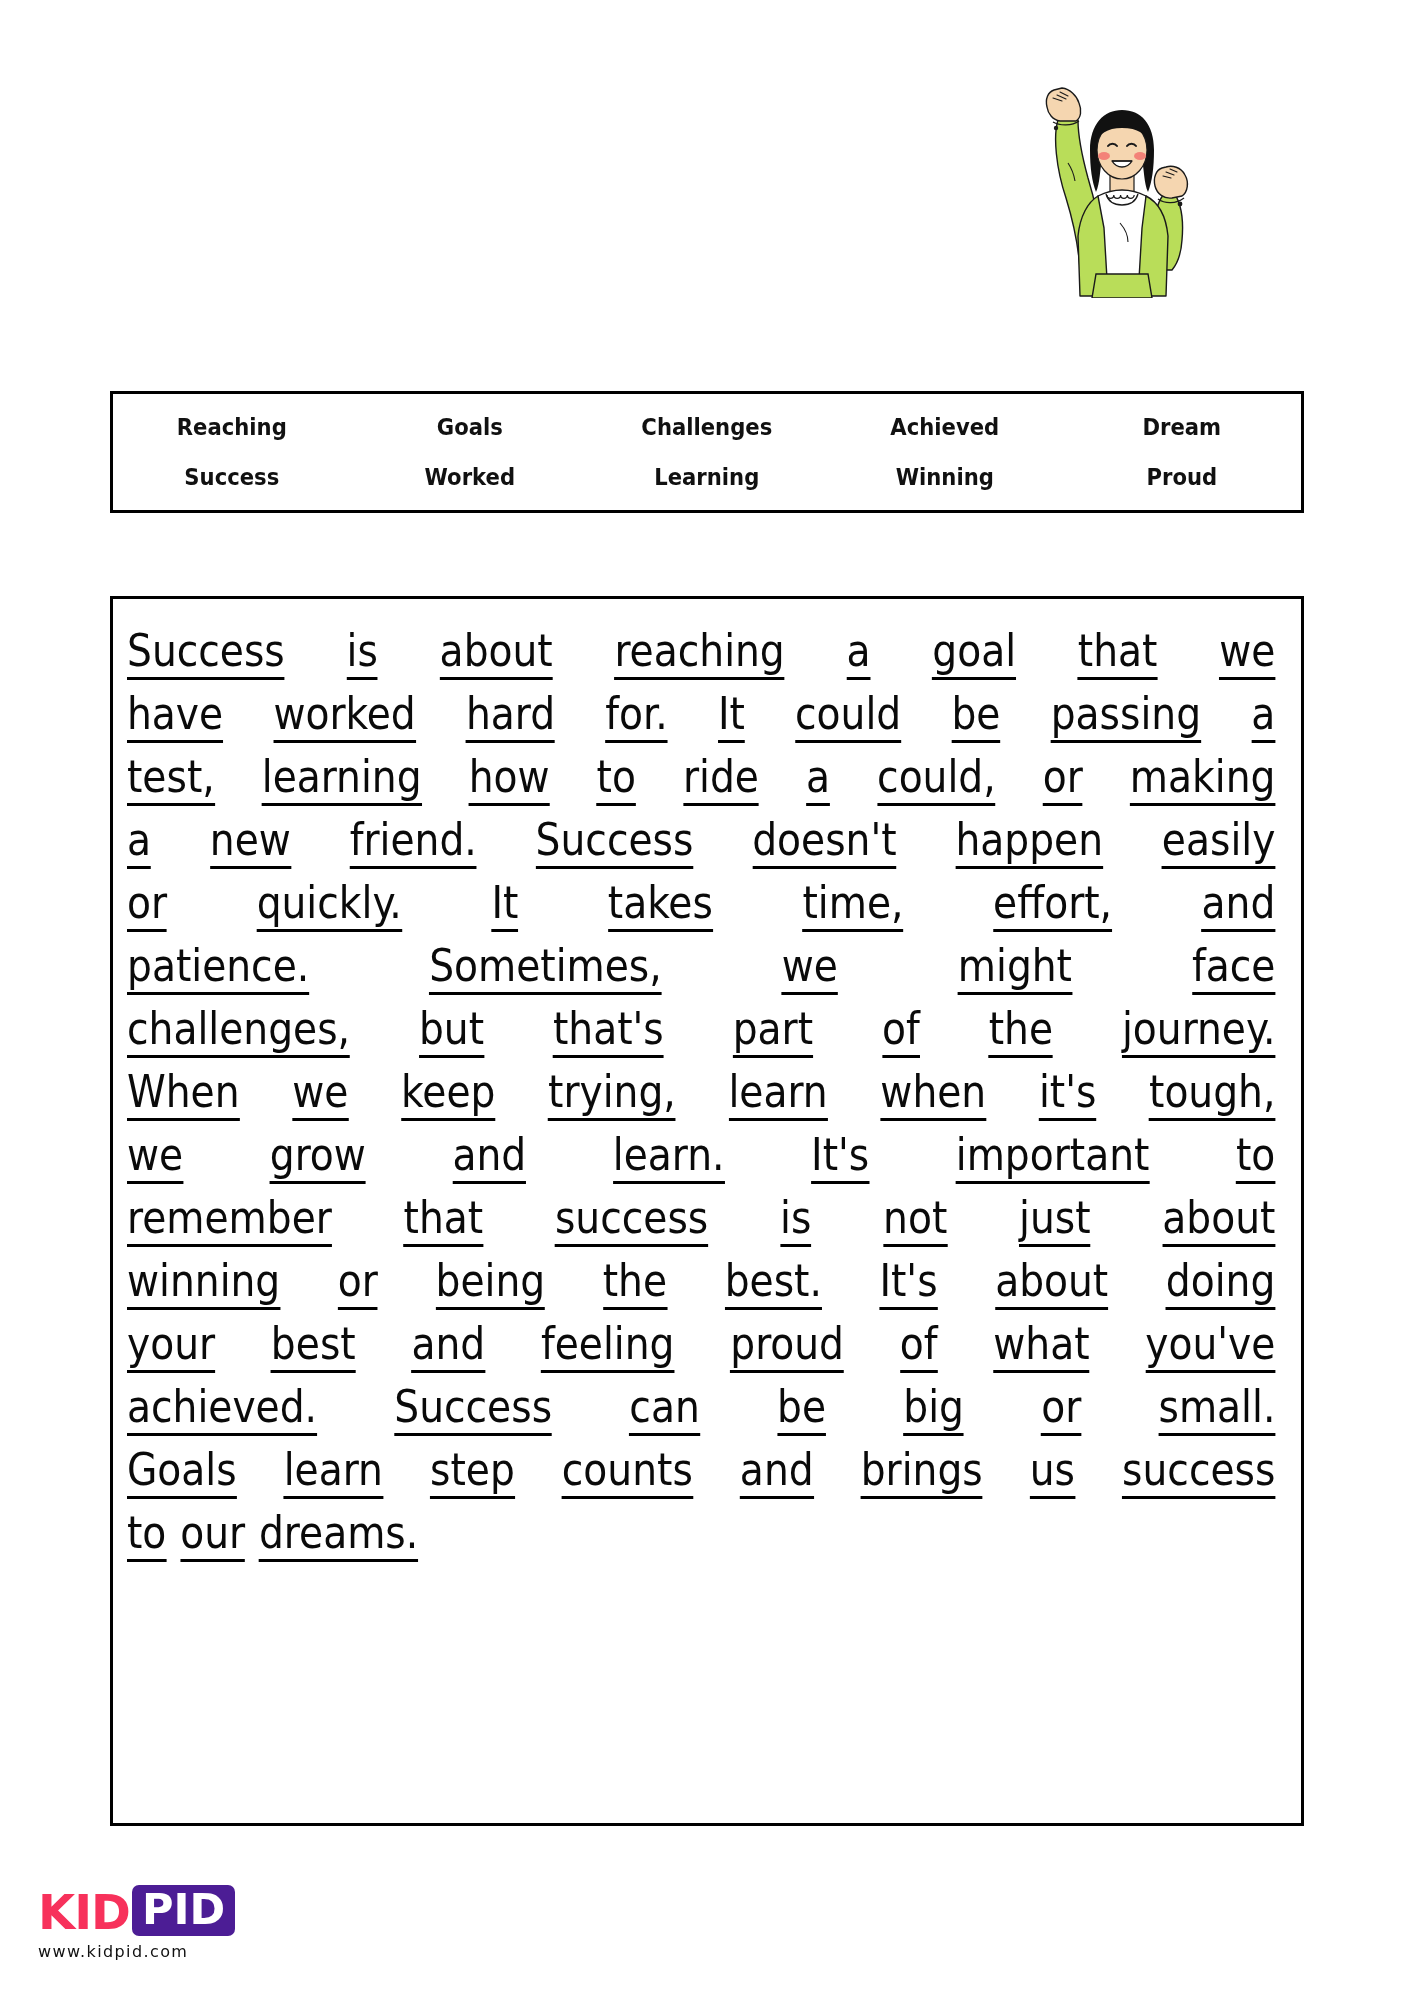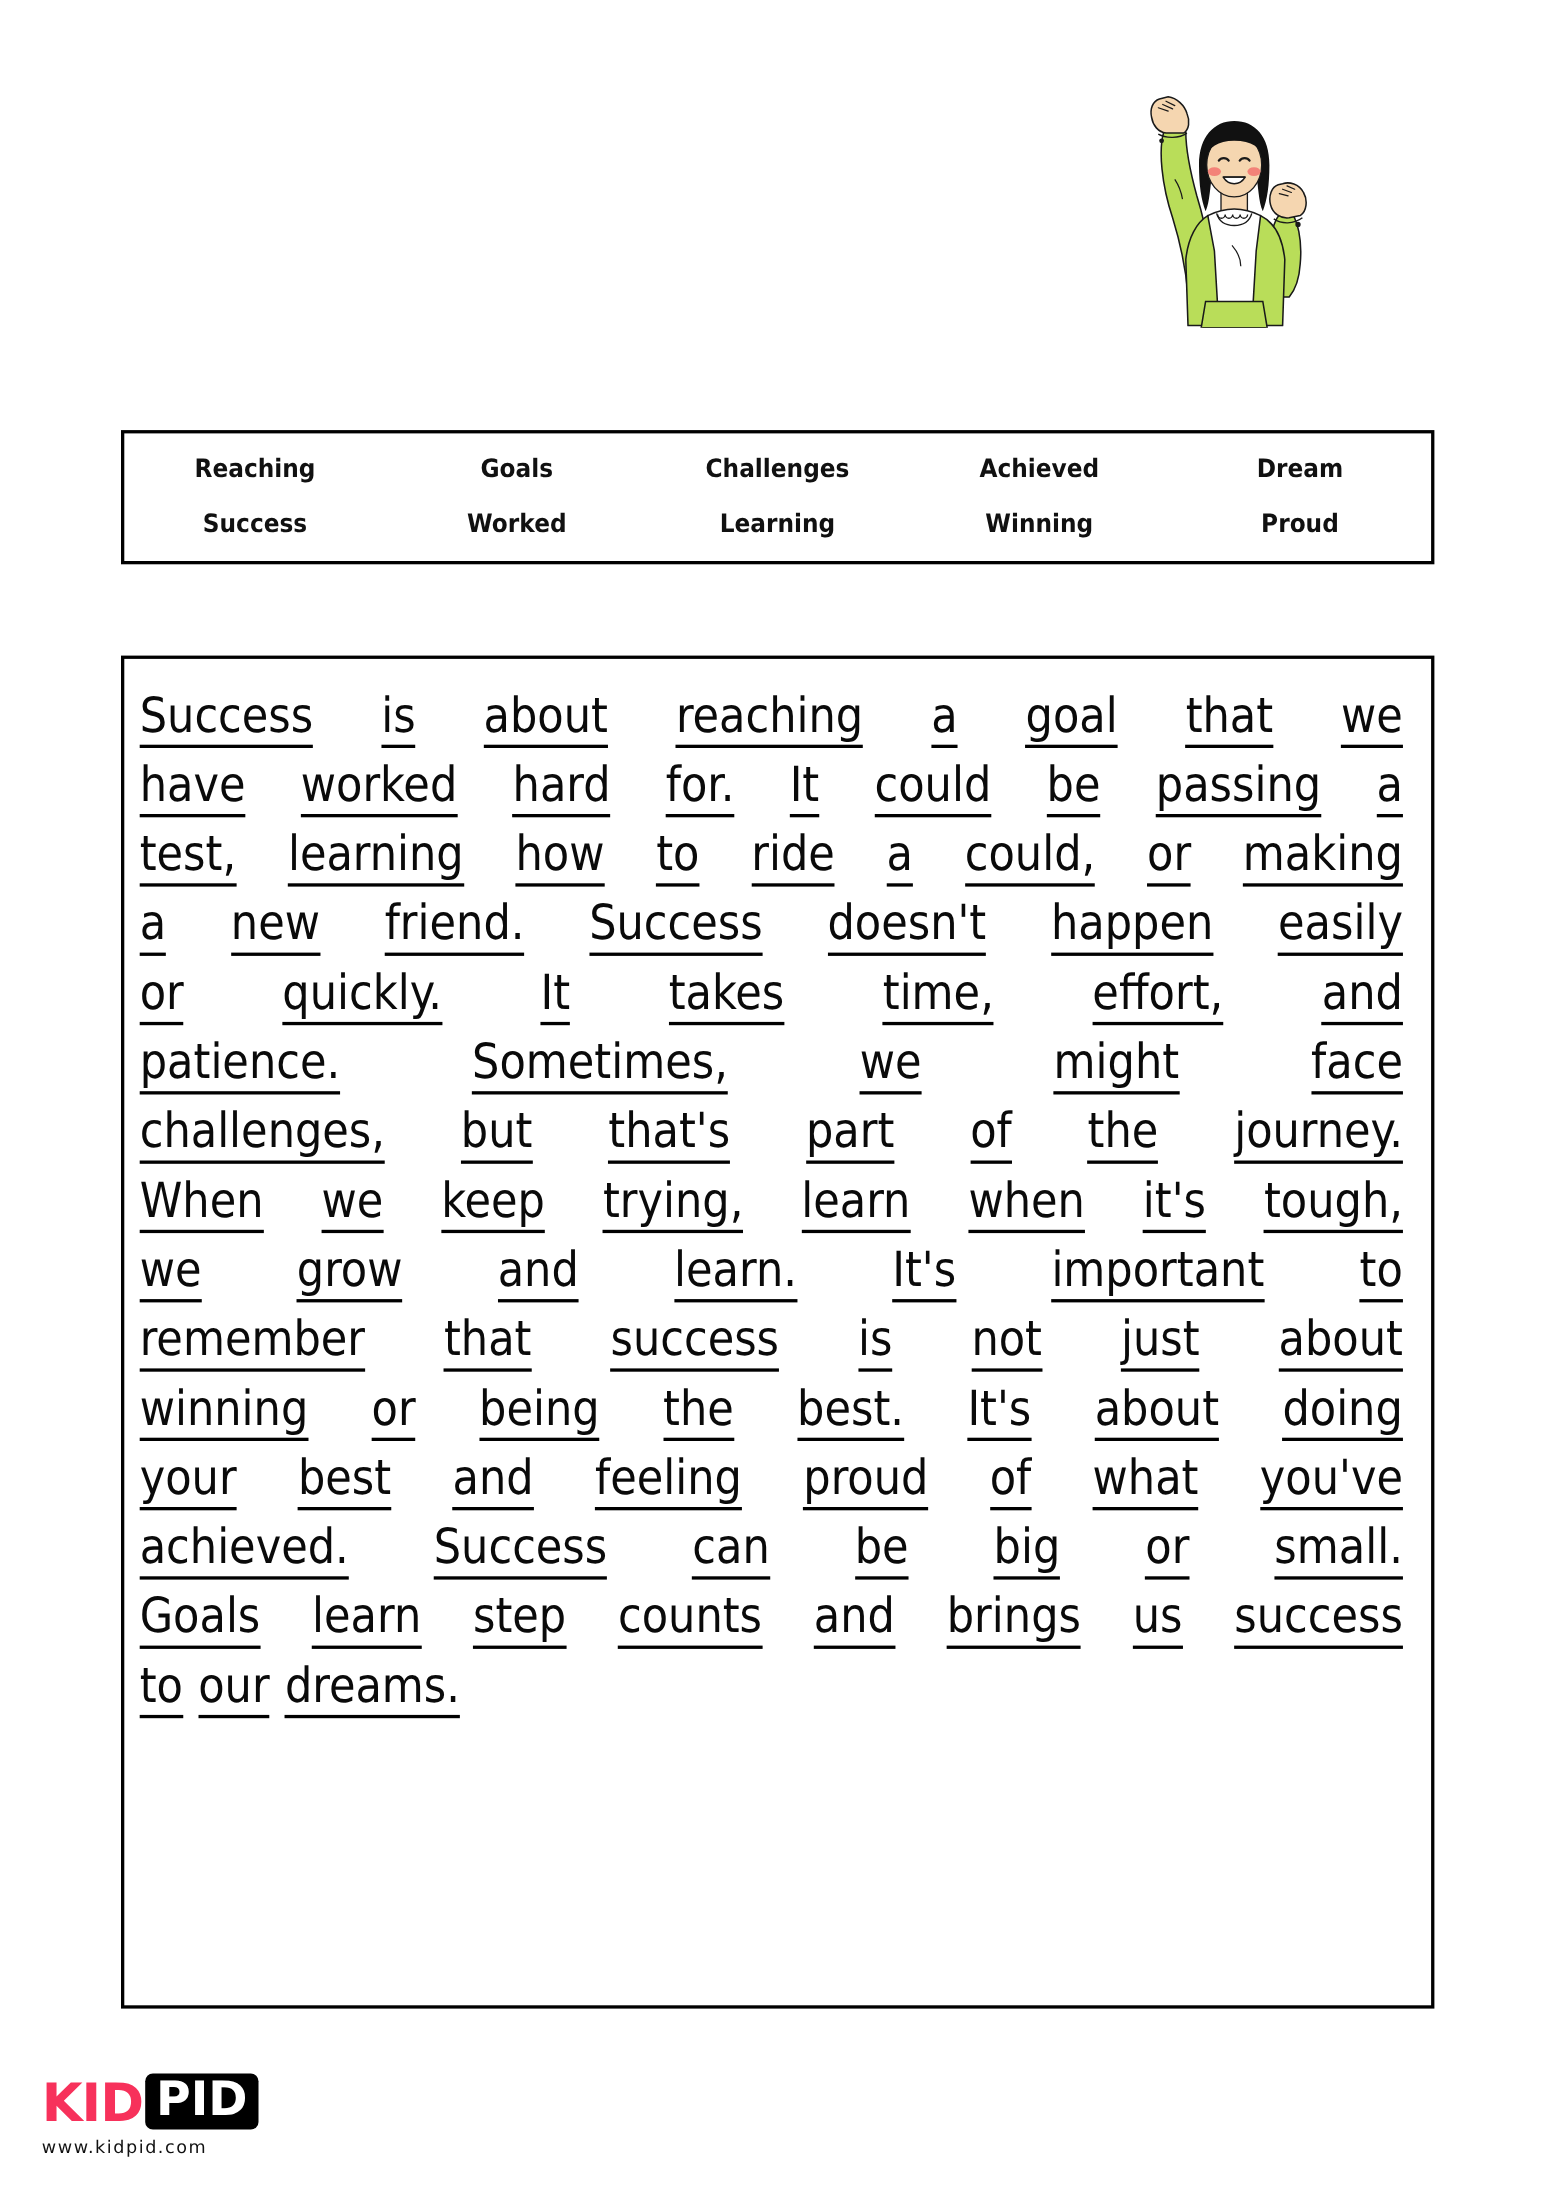--- a/index.html
+++ b/index.html
@@ -148,21 +148,21 @@
     font-weight: 700;
     color: #f7315b;
     letter-spacing: -1px;
     line-height: 1;
   }
   .logo-pid {
     font-family: "DejaVu Sans", sans-serif;
     font-size: 43px;
     font-weight: 700;
     color: #ffffff;
-    background: #000000;
+    background: #4c1d95;
     border-radius: 7px;
     padding: 3px 10px 5px 10px;
     letter-spacing: 0px;
     line-height: 1;
     margin-left: 2px;
   }
   .logo-url {
     font-family: "DejaVu Sans", sans-serif;
     font-size: 16px;
     font-weight: 400;

